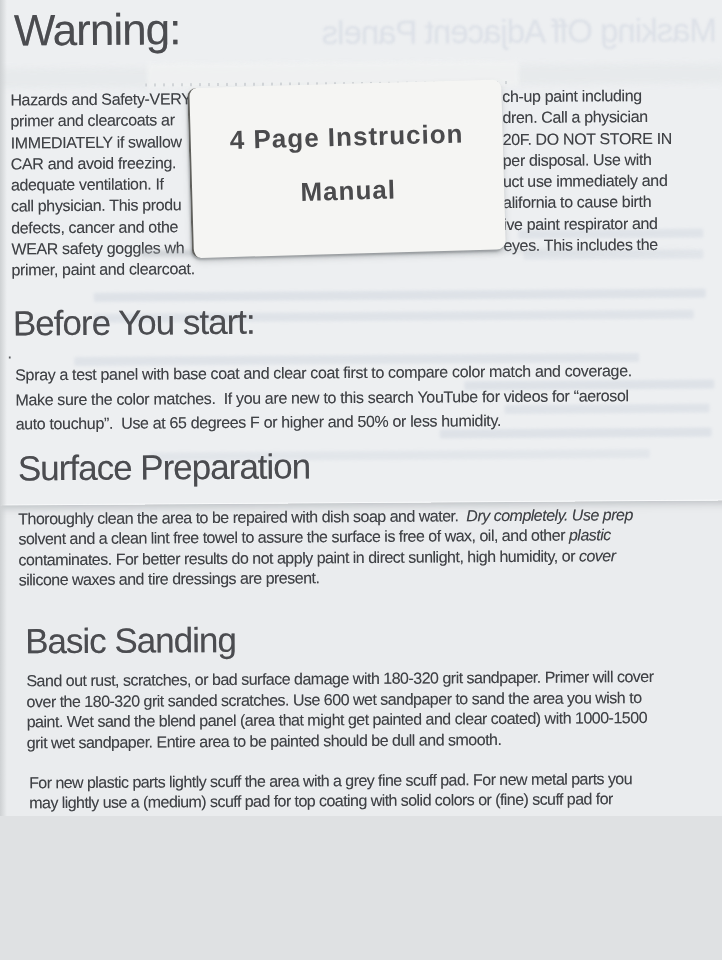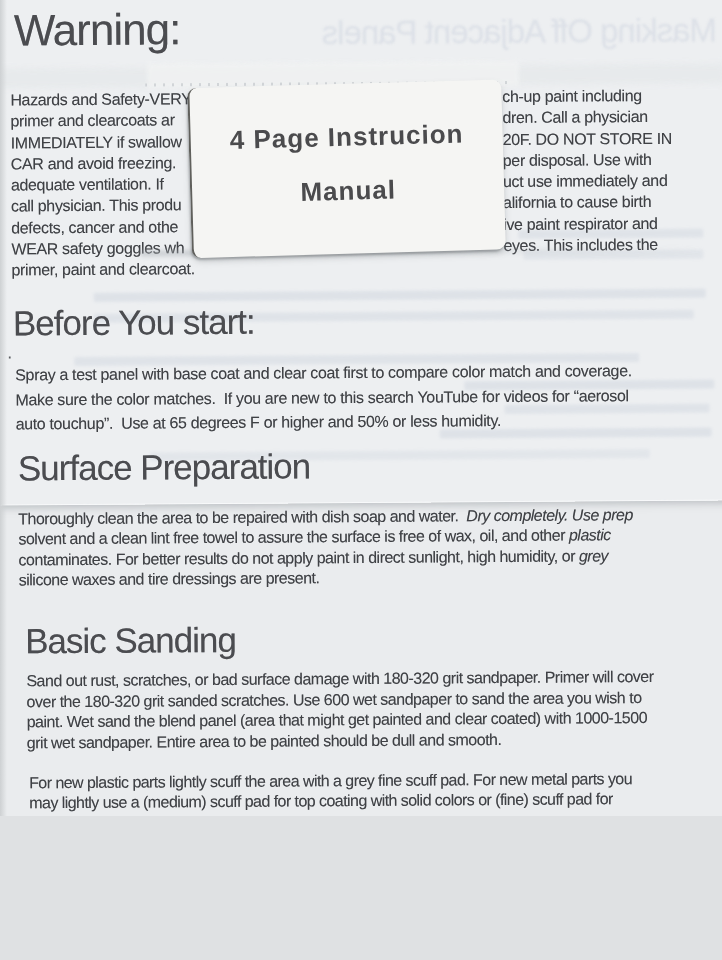--- a/index.html
+++ b/index.html
@@ -123,21 +123,21 @@
     <div class="spray z2">
       <div class="bline">Spray a test panel with base coat and clear coat first to compare color match and coverage.</div>
       <div class="bline">Make sure the color matches.  If you are new to this search YouTube for videos for “aerosol</div>
       <div class="bline">auto touchup”.  Use at 65 degrees F or higher and 50% or less humidity.</div>
     </div>
 
     <div class="h1 surface-h z2">Surface Preparation</div>
     <div class="surface-p z2">
       <div class="bline"><span>Thoroughly clean the area to be repaired with dish soap and water.  </span><i>Dry completely. Use prep</i></div>
       <div class="bline"><span>solvent and a clean lint free towel to assure the surface is free of wax, oil, and other </span><i>plastic</i></div>
-      <div class="bline"><span>contaminates. For better results do not apply paint in direct sunlight, high humidity, or </span><i>grey</i></div>
+      <div class="bline"><span>contaminates. For better results do not apply paint in direct sunlight, high humidity, or </span><i>cover</i></div>
       <div class="bline"><span>silicone waxes and tire dressings are present.</span></div>
     </div>
 
     <div class="h1 basic-h z2">Basic Sanding</div>
     <div class="basic-p1 z2">
       <div class="bline">Sand out rust, scratches, or bad surface damage with 180-320 grit sandpaper. Primer will cover</div>
       <div class="bline">over the 180-320 grit sanded scratches. Use 600 wet sandpaper to sand the area you wish to</div>
       <div class="bline">paint. Wet sand the blend panel (area that might get painted and clear coated) with 1000-1500</div>
       <div class="bline">grit wet sandpaper. Entire area to be painted should be dull and smooth.</div>
     </div>

